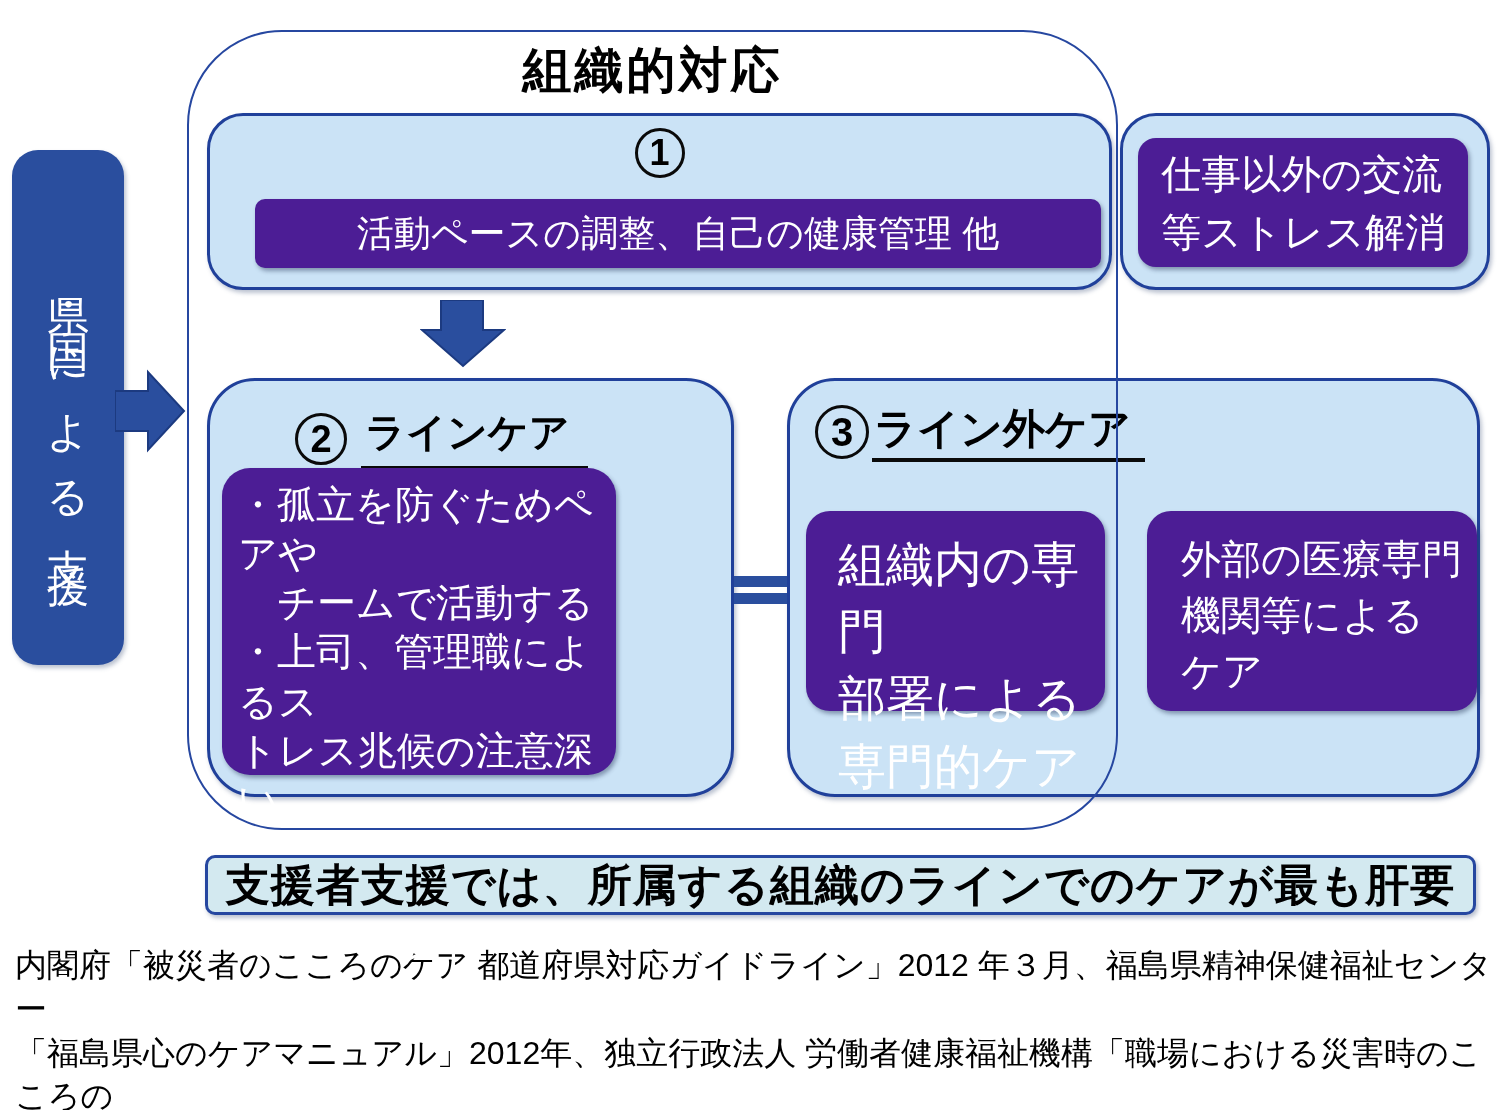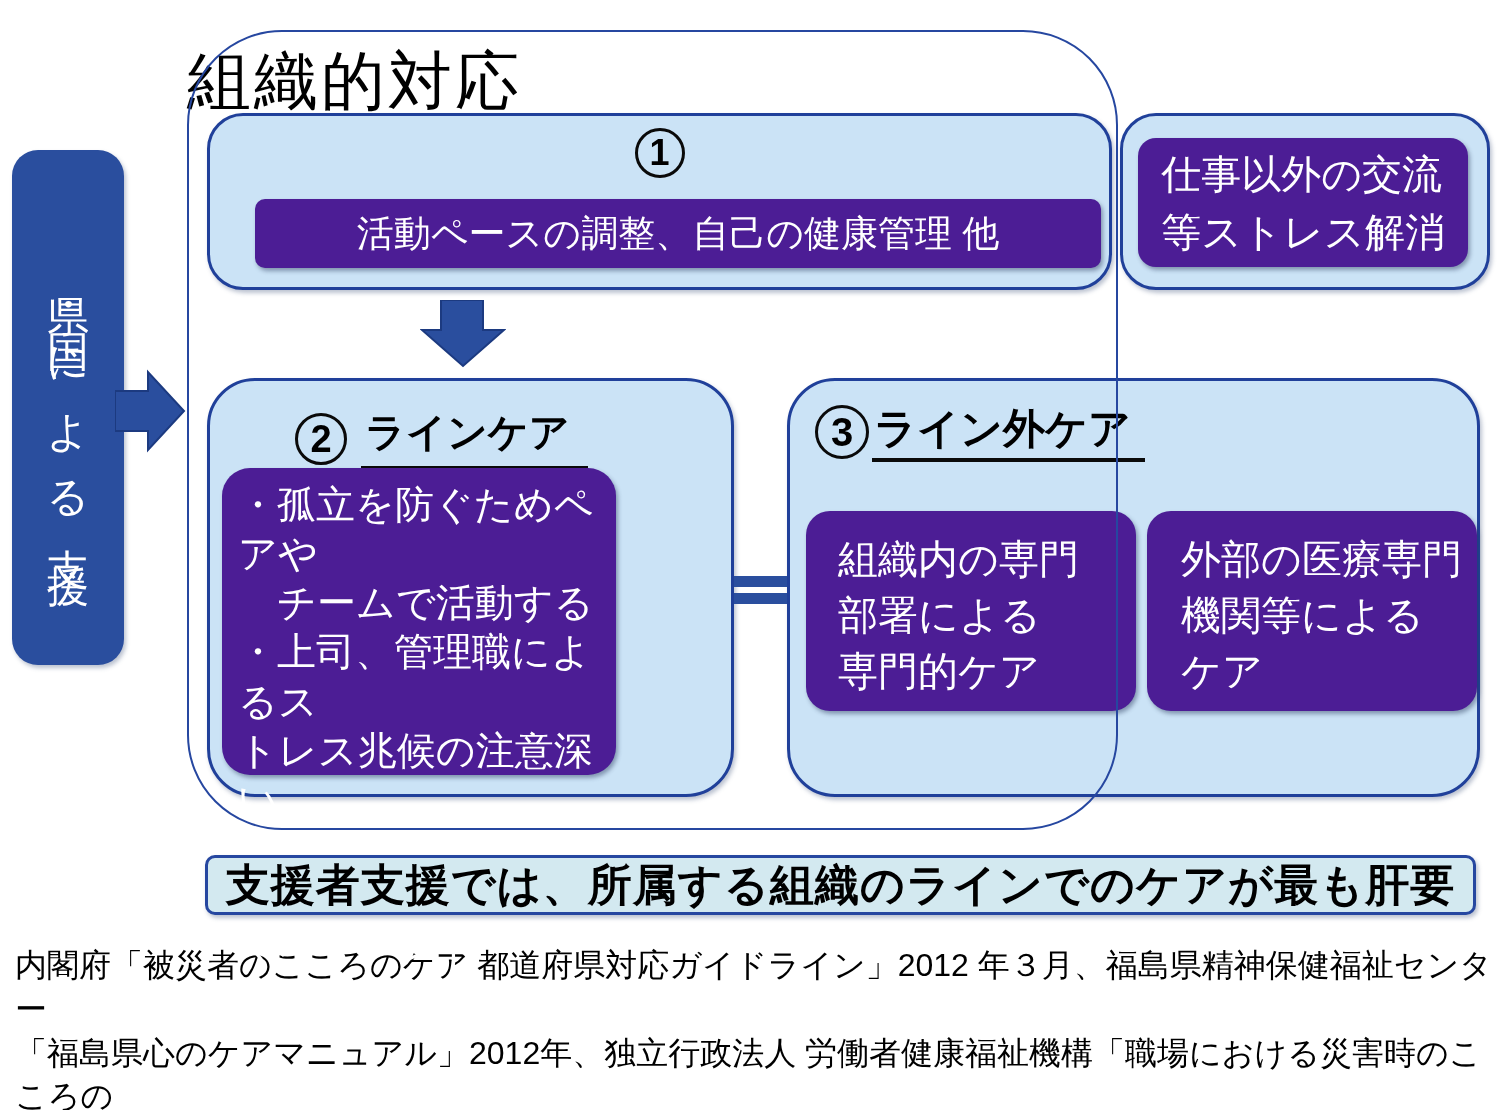--- a/index.html
+++ b/index.html
@@ -19,22 +19,22 @@
     writing-mode:vertical-rl;text-orientation:upright;
     color:#fff;font-size:42px;letter-spacing:18px;line-height:1;
   }
   
   .org-outline{
     position:absolute;left:187px;top:30px;width:931px;height:800px;
     border:2.5px solid #2647A0;border-radius:95px;background:transparent;
     z-index:6;pointer-events:none;
   }
   .org-title{
-    position:absolute;left:187px;top:38px;width:931px;text-align:left;
-    font-size:64px;font-weight:normal;letter-spacing:3px;z-index:2;
+    position:absolute;left:187px;top:38px;width:931px;text-align:center;
+    font-size:49px;font-weight:bold;letter-spacing:3px;z-index:2;
   }
   
   .lt-box{
     position:absolute;background:#CBE3F6;border:3px solid #20409A;
     box-shadow:2px 3px 4px rgba(60,80,120,.35);z-index:3;
   }
   .dk-box{
     position:absolute;background:#4c1d95;color:#fff;
     box-shadow:2px 3px 4px rgba(40,55,90,.45);
   }
@@ -75,22 +75,22 @@
   
   .eq-bar{position:absolute;left:734px;width:53px;height:11px;background:#2A4E9E;z-index:4;}
   .eq-top{top:576px;}
   .eq-bottom{top:593px;}
   
   .outline-care{left:787px;top:378px;width:693px;height:419px;border-radius:48px;}
   .outline-care .hdr{position:absolute;left:25px;top:22px;gap:3px;}
   .outline-care .num-circle{width:54px;height:54px;font-size:40px;}
   .outline-care .hdr-label{font-size:42px;padding:0 14px 2px 2px;}
   .internal-care{
-    left:16px;top:130px;width:330px;height:200px;border-radius:24px;
-    padding:20px 0 0 32px;font-size:40px;line-height:1.4;
+    left:16px;top:130px;width:299px;height:200px;border-radius:24px;
+    padding:20px 0 0 32px;font-size:48px;line-height:1.4;
   }
   .external-care{
     left:357px;top:130px;width:330px;height:200px;border-radius:24px;
     padding:20px 0 0 34px;font-size:40px;line-height:1.4;
   }
   
   .banner{
     position:absolute;left:205px;top:855px;width:1271px;height:60px;
     background:#D3E9F0;border:3px solid #2647A0;border-radius:10px;
     display:flex;align-items:center;justify-content:center;

